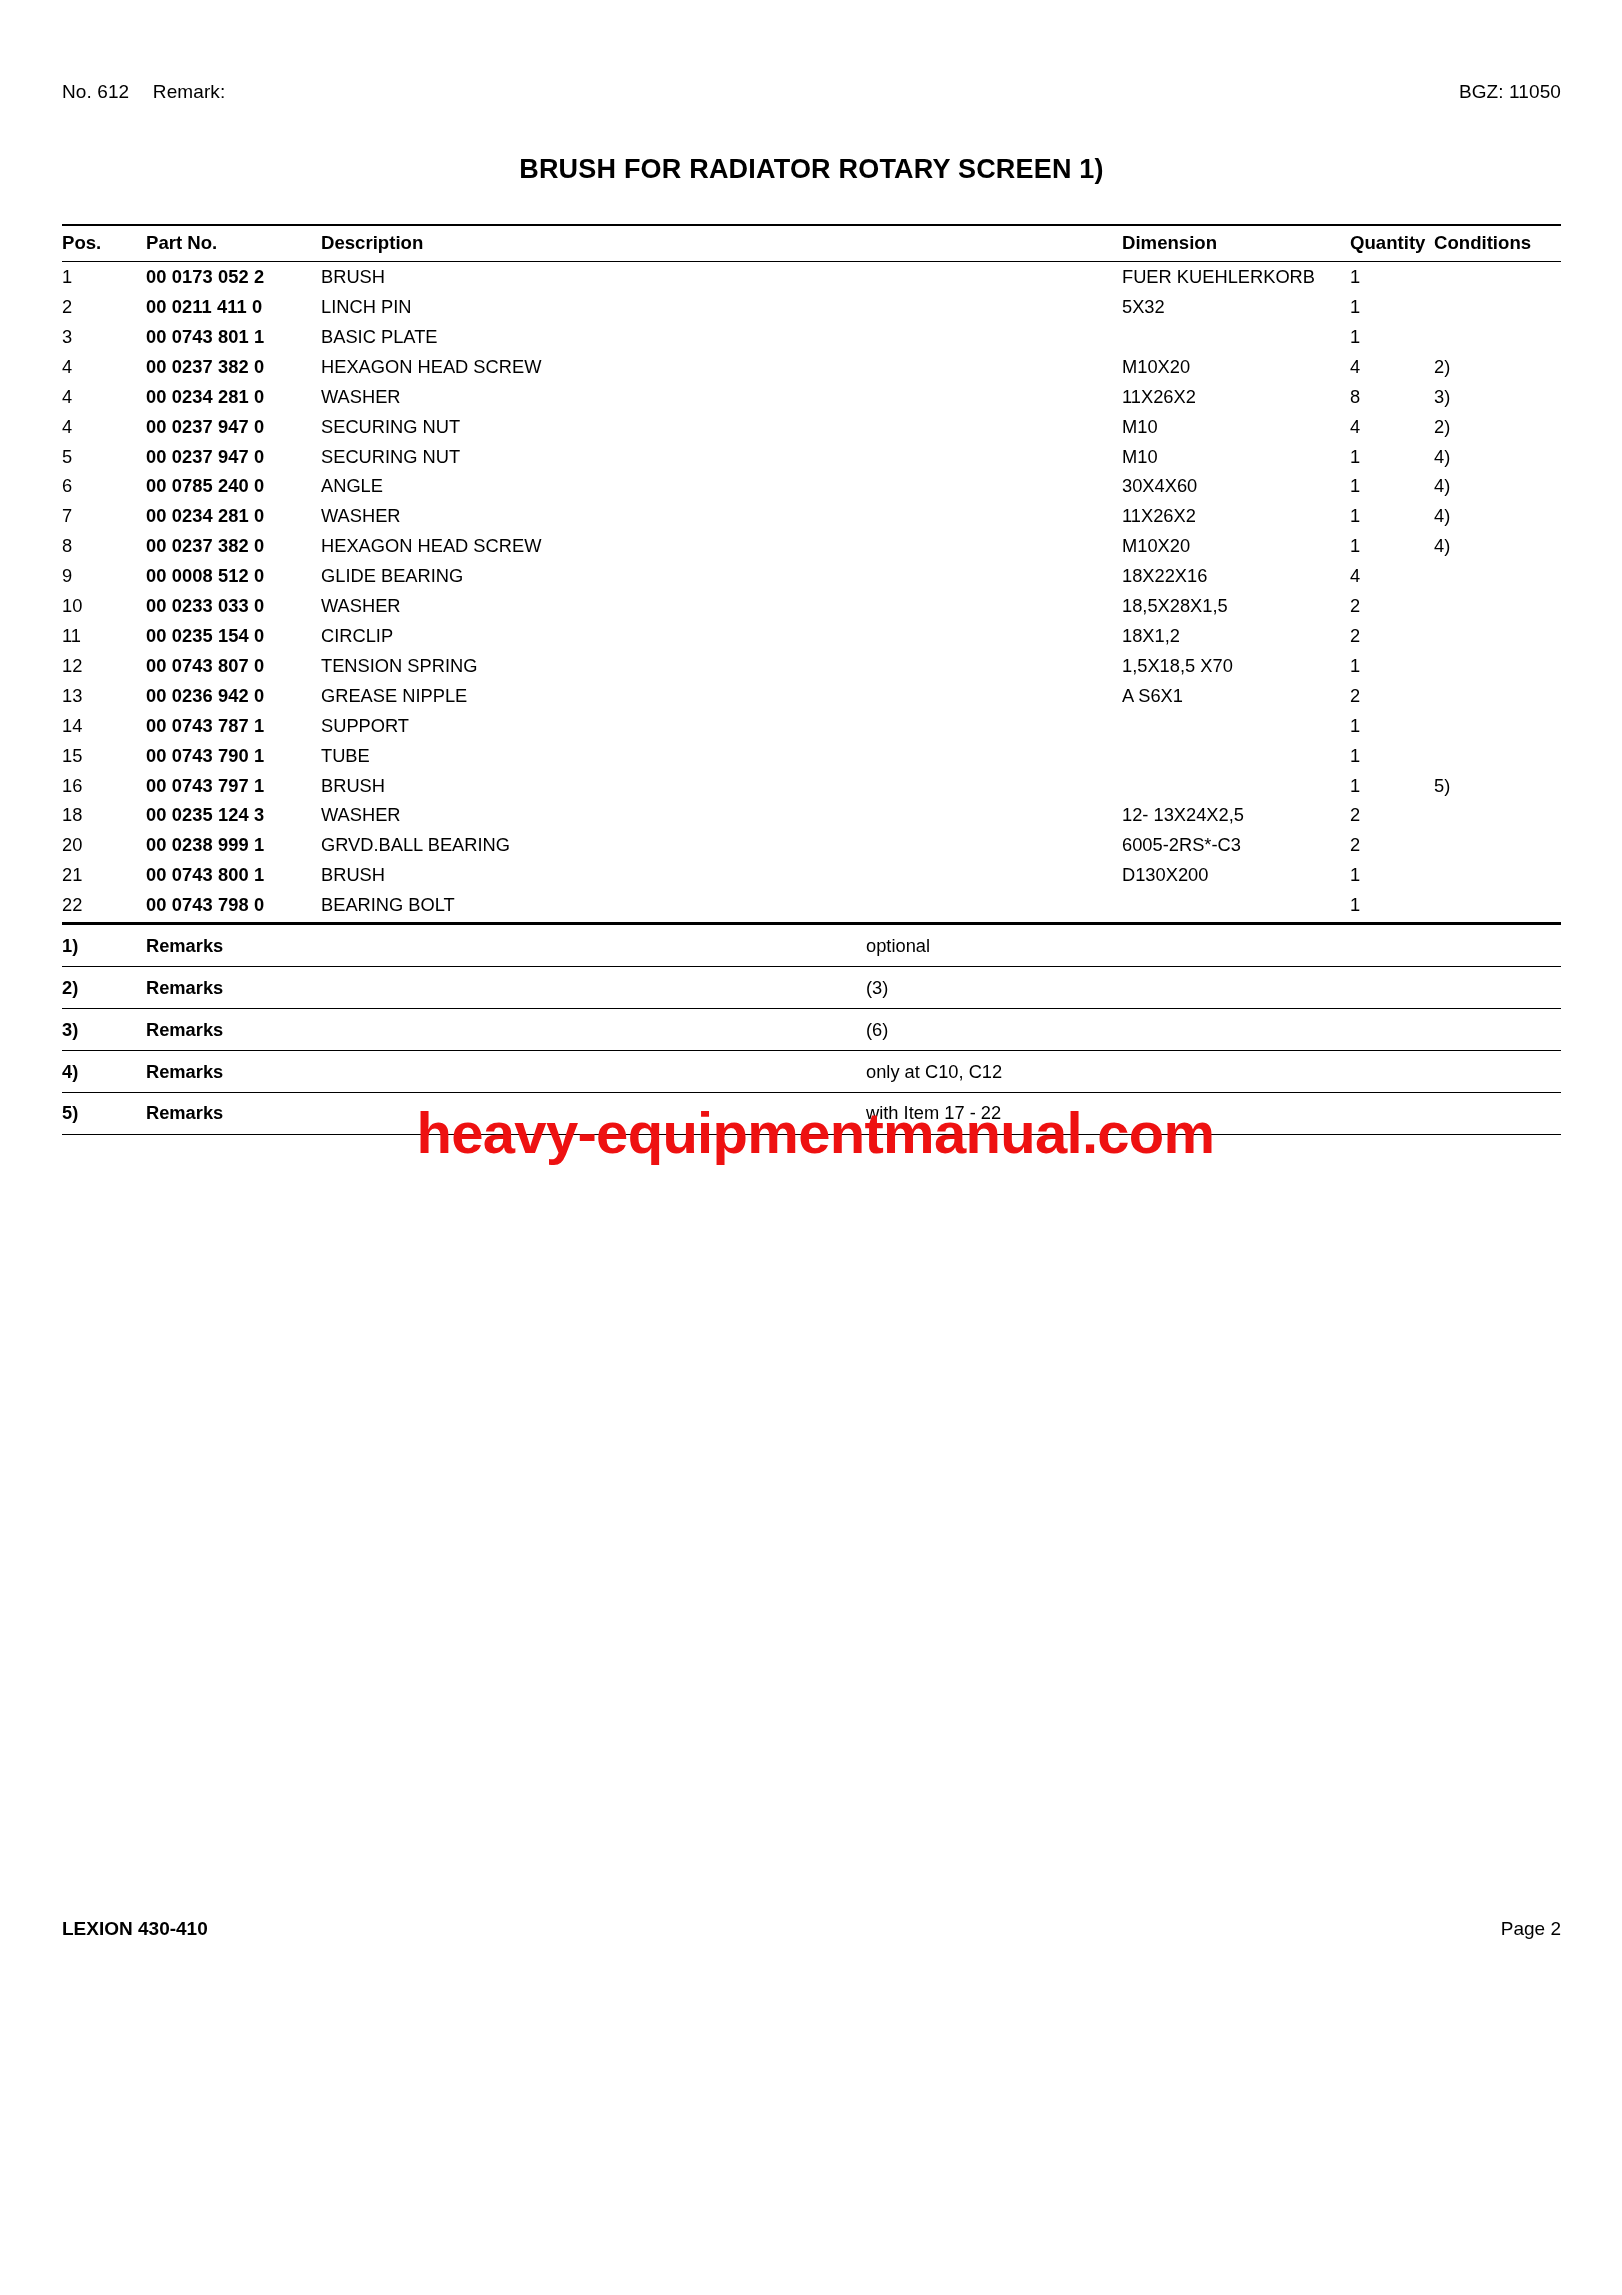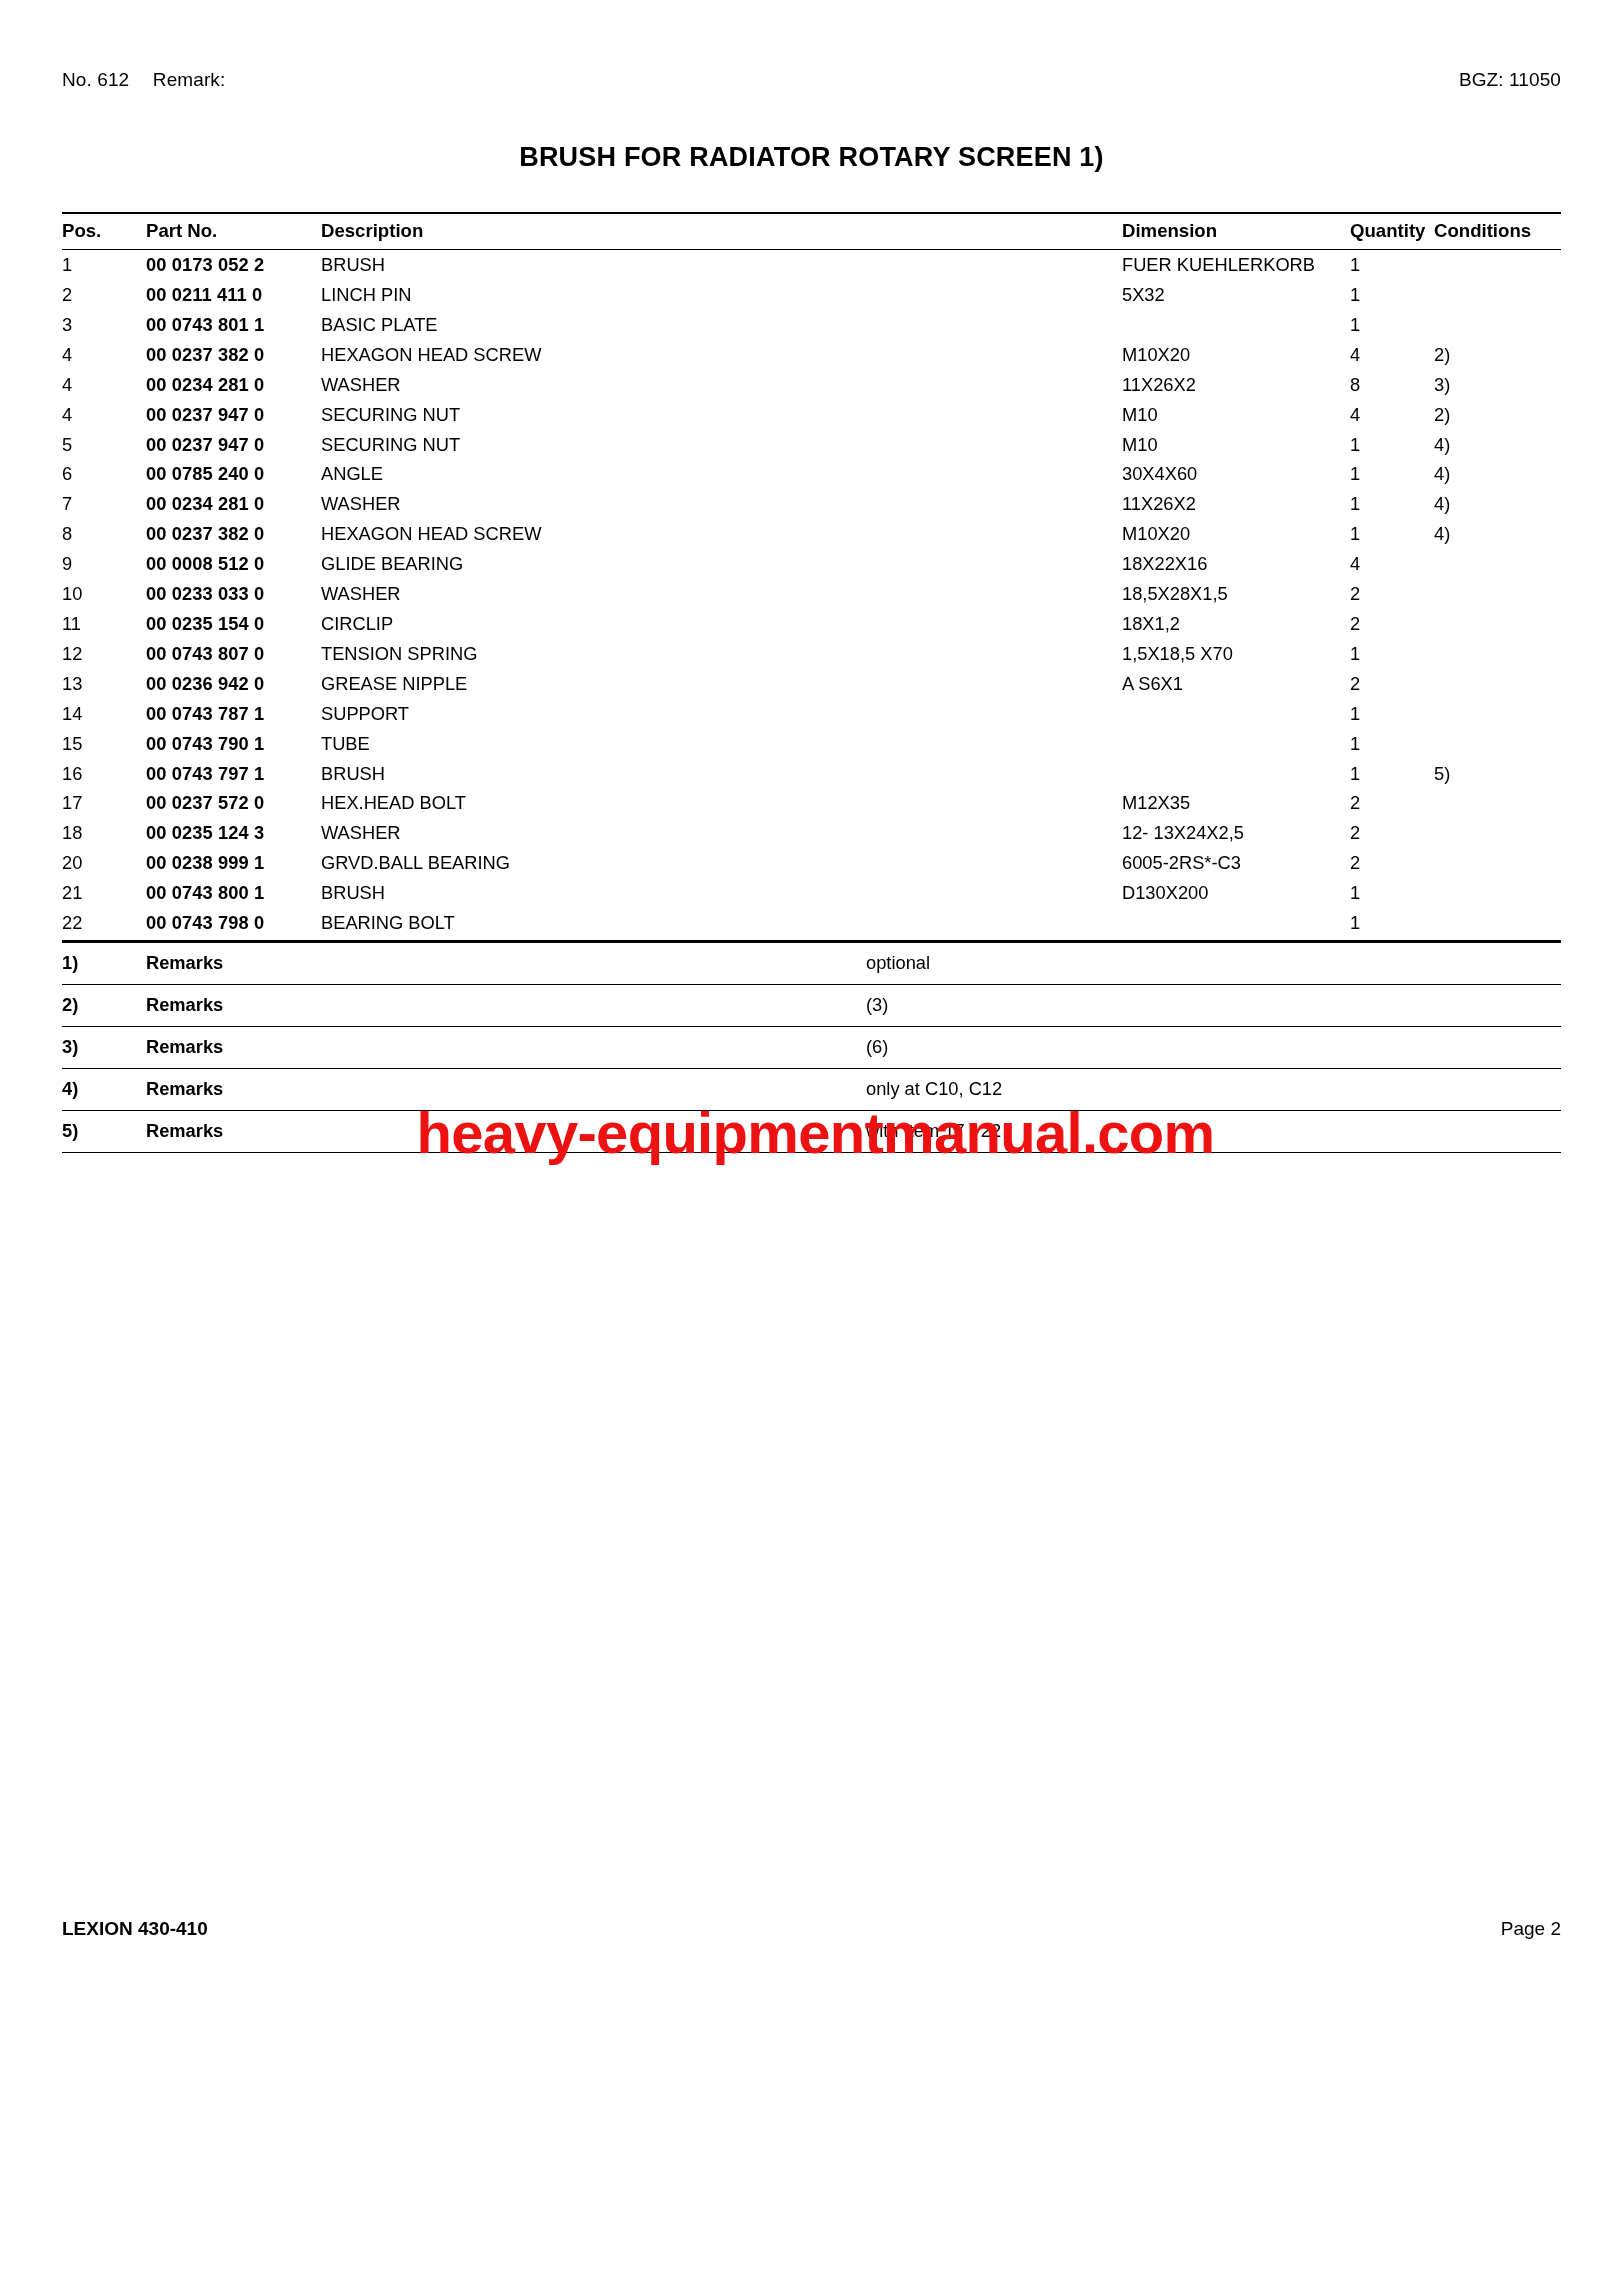--- a/index.html
+++ b/index.html
@@ -13,21 +13,21 @@
     font-family: "Liberation Sans", sans-serif;
     color: #000000;
     position: relative;
     overflow: hidden;
   }
   .page {
     position: relative;
     width: 1623px;
     height: 2017px;
     box-sizing: border-box;
-    padding: 0 62px;
+    padding: 12px 62px;
   }
 
   
   .doc-header {
     display: flex;
     justify-content: space-between;
     align-items: baseline;
     font-size: 19px;
     padding-top: 69px;
     letter-spacing: 0.1px;
@@ -323,28 +323,20 @@
       </tr>
       <tr>
         <td>16</td>
         <td class="partno">00 0743 797 1</td>
         <td class="desc-cell">BRUSH</td>
         <td></td>
         <td>1</td>
         <td>5)</td>
       </tr>
       <tr>
-        <td>17</td>
-        <td class="partno">00 0237 572 0</td>
-        <td class="desc-cell">HEX.HEAD BOLT</td>
-        <td>M12X35</td>
-        <td>2</td>
-        <td></td>
-      </tr>
-      <tr>
         <td>18</td>
         <td class="partno">00 0235 124 3</td>
         <td class="desc-cell">WASHER</td>
         <td>12- 13X24X2,5</td>
         <td>2</td>
         <td></td>
       </tr>
       <tr>
         <td>20</td>
         <td class="partno">00 0238 999 1</td>

